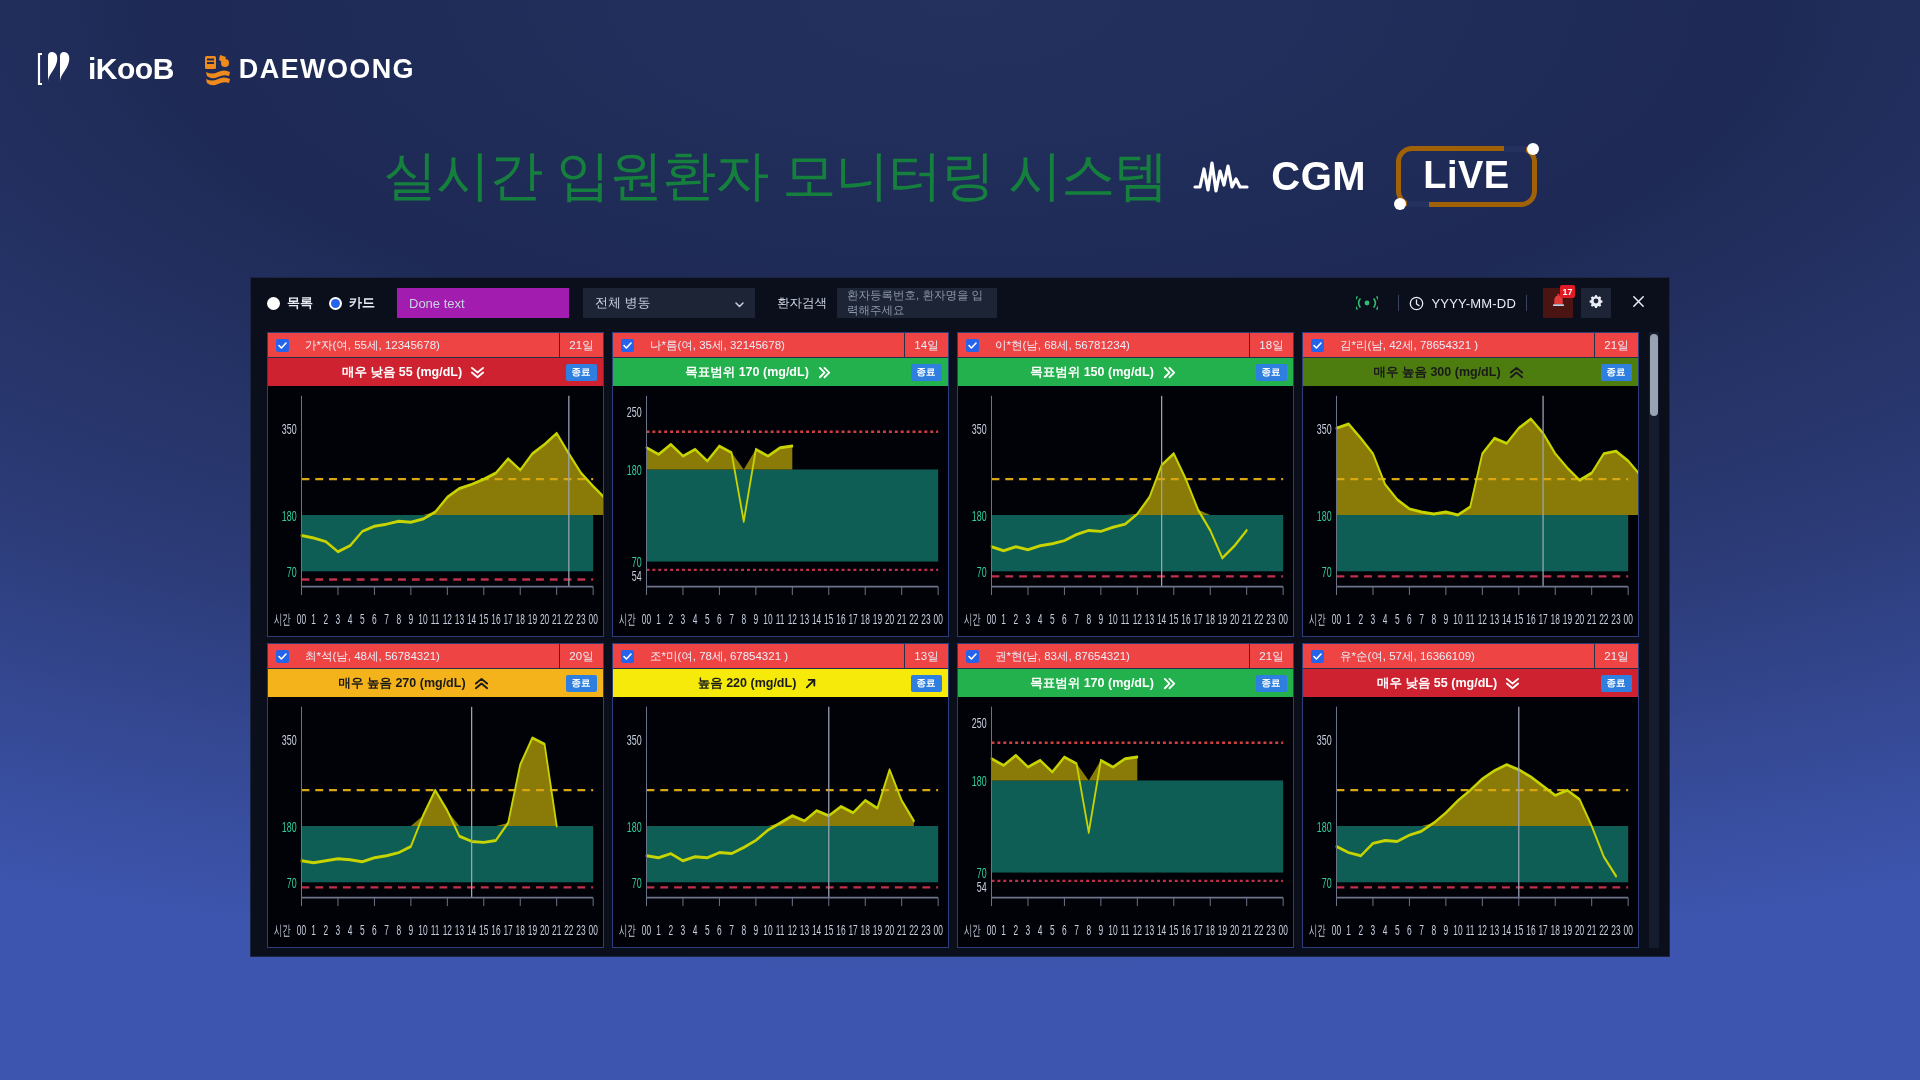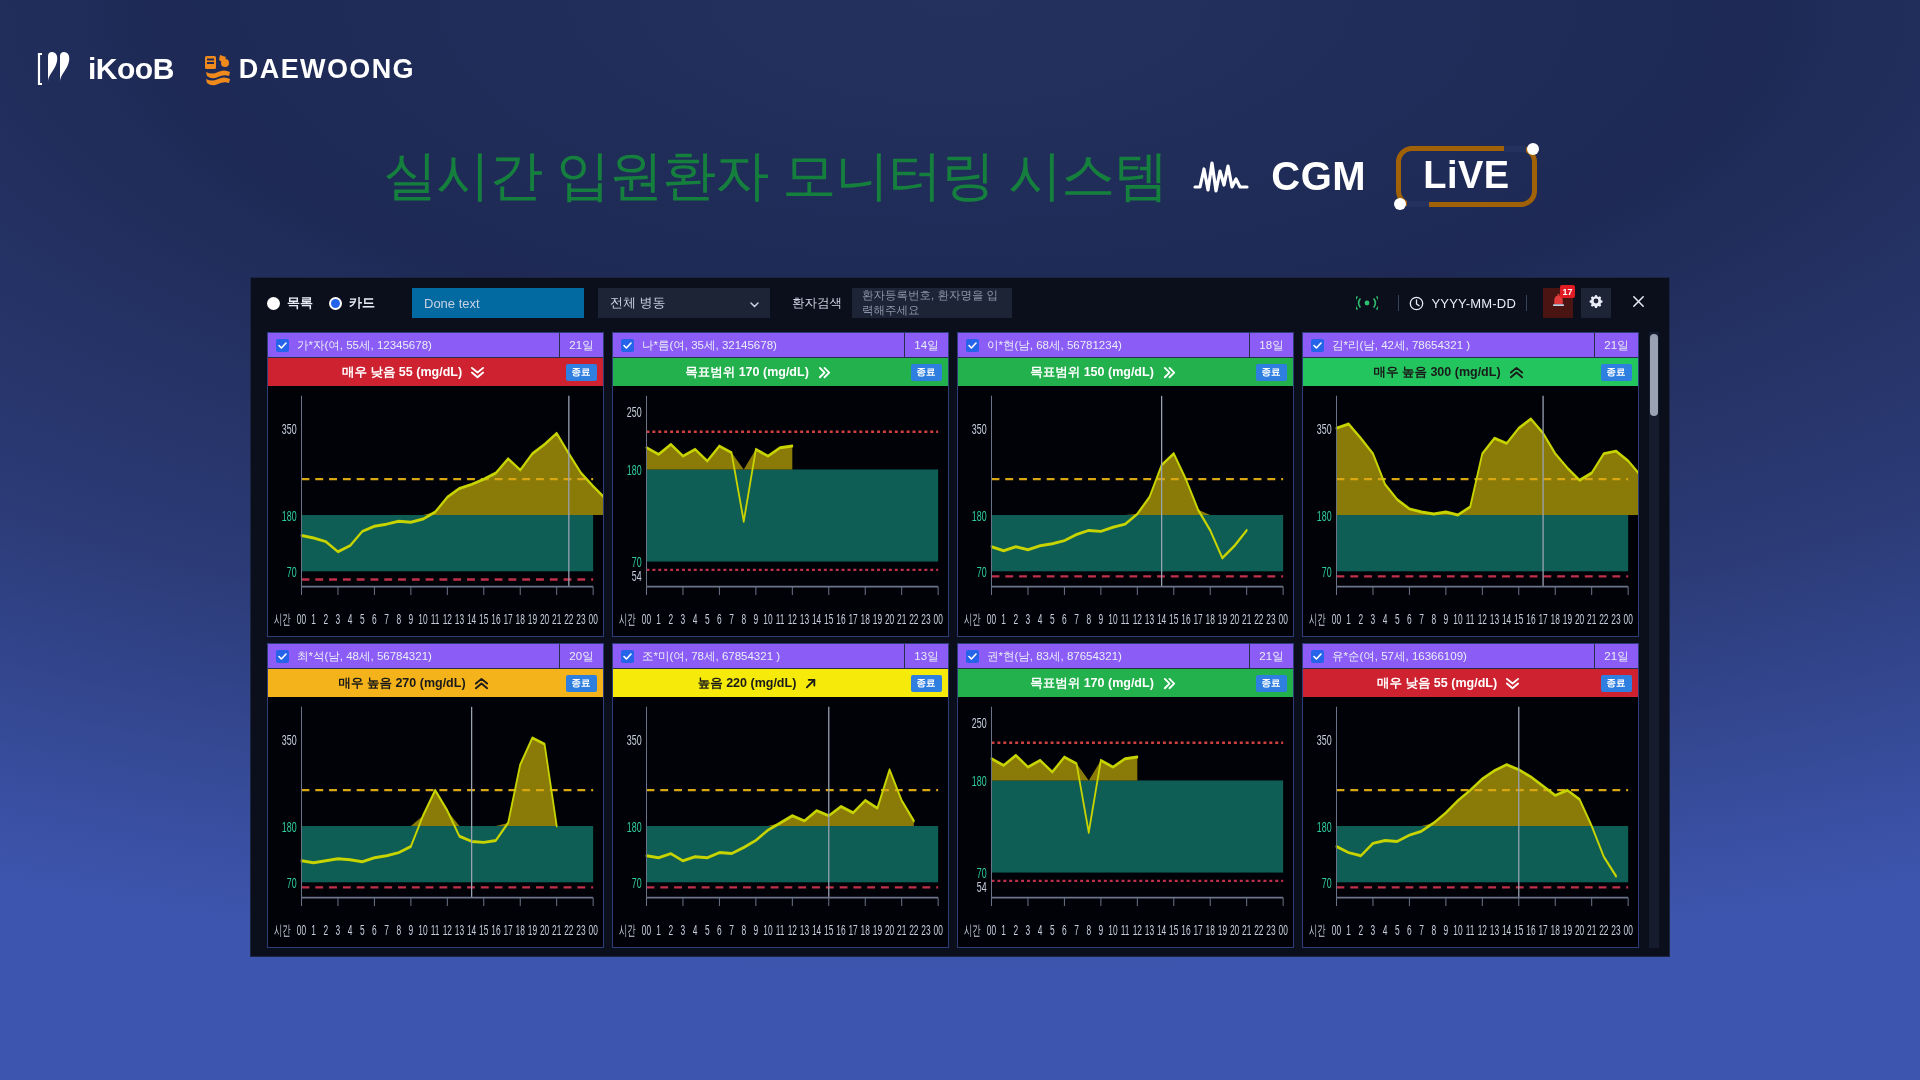--- a/index.html
+++ b/index.html
@@ -88,23 +88,23 @@
     background: #ffffff; display: inline-block; position: relative;
   }
   .radio-dot.on { background: #ffffff; }
   .radio-dot.on::after {
     content: ""; position: absolute; left: 2px; top: 2px;
     width: 9px; height: 9px; border-radius: 50%; background: #2563eb;
   }
   .radio-label { color: #e8ecf4; font-size: 13px; font-weight: 600; }
 
   .tb-input {
-    height: 30px; background: #0369a1; border: none;
+    height: 30px; background: #a21caf; border: none;
     color: #c9d2e3; font-size: 13px;
-    padding: 0 12px; display: flex; align-items: center; margin-left: 15px;
+    padding: 0 12px; display: flex; align-items: center;
   }
   .tb-input.done { width: 172px; margin-right: 14px; }
   .tb-select {
     width: 172px; height: 30px; background: #1c2435;
     display: flex; align-items: center; justify-content: space-between;
     padding: 0 10px 0 12px; color: #c9d2e3; font-size: 13px; cursor: pointer;
     margin-right: 22px;
   }
   .chev { width: 11px; height: 11px; }
   .tb-search-label { color: #cfd7e6; font-size: 12.5px; margin-right: 10px; white-space: nowrap; }
@@ -160,21 +160,21 @@
     background: #9aa3b4; border-radius: 4px;
   }
 
   .card {
     background: #050710; border: 1px solid #2c3d7a;
     display: flex; flex-direction: column; overflow: hidden;
   }
   .card-top {
     height: 25px; flex: 0 0 25px;
     display: flex; align-items: center;
-    background: #8b5cf6; border-bottom: 1px solid #26304a;
+    background: #ef4444; border-bottom: 1px solid #26304a; gap: 8px;
   }
   .card-chk {
     width: 13px; height: 13px; margin: 0 8px 0 8px;
     background: #2563eb; border-radius: 2px;
     display: flex; align-items: center; justify-content: center; flex: 0 0 13px;
     cursor: pointer;
   }
   .card-chk svg { width: 9px; height: 9px; }
   .card-name { color: #e9eef8; font-size: 11.5px; flex: 1 1 auto; white-space: nowrap; }
   .card-days {
@@ -560,21 +560,21 @@
         <div class="card">
     <div class="card-top">
       <span class="card-chk">
         <svg viewBox="0 0 9 9" fill="none">
                 <path d="M1 4.5 L3.4 7 L8 2" stroke="#fff" stroke-width="1.6" stroke-linecap="round" stroke-linejoin="round"></path>
               </svg>
       </span>
       <span class="card-name">김*리(남, 42세, 78654321 )</span>
       <span class="card-days">21일</span>
     </div>
-    <div class="card-status" style="background:#22c55e">
+    <div class="card-status" style="background:#4d7c0f">
       <div class="status-main">
         <span class="status-text" style="color:#1a1a1a">매우 높음 300 (mg/dL)</span>
         <span class="status-arrow"><svg viewBox="0 0 16 14" fill="none">
                   <path d="M2 12 L8 7 L14 12" stroke="#1a1a1a" stroke-width="2" stroke-linecap="round" stroke-linejoin="round"></path>
                   <path d="M2 7 L8 2 L14 7" stroke="#1a1a1a" stroke-width="2" stroke-linecap="round" stroke-linejoin="round"></path>
                 </svg></span>
       </div>
       <div class="status-end">
         <span class="end-btn">종료</span>
       </div>

